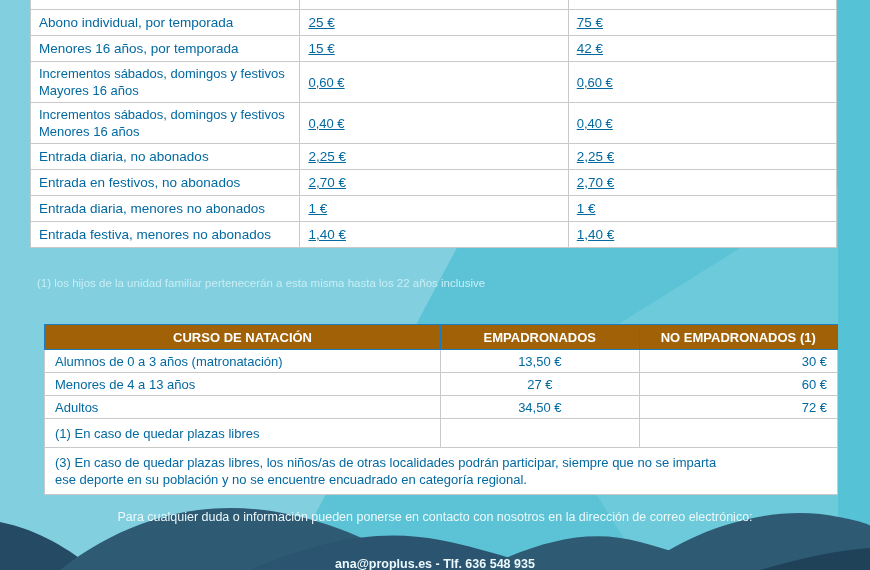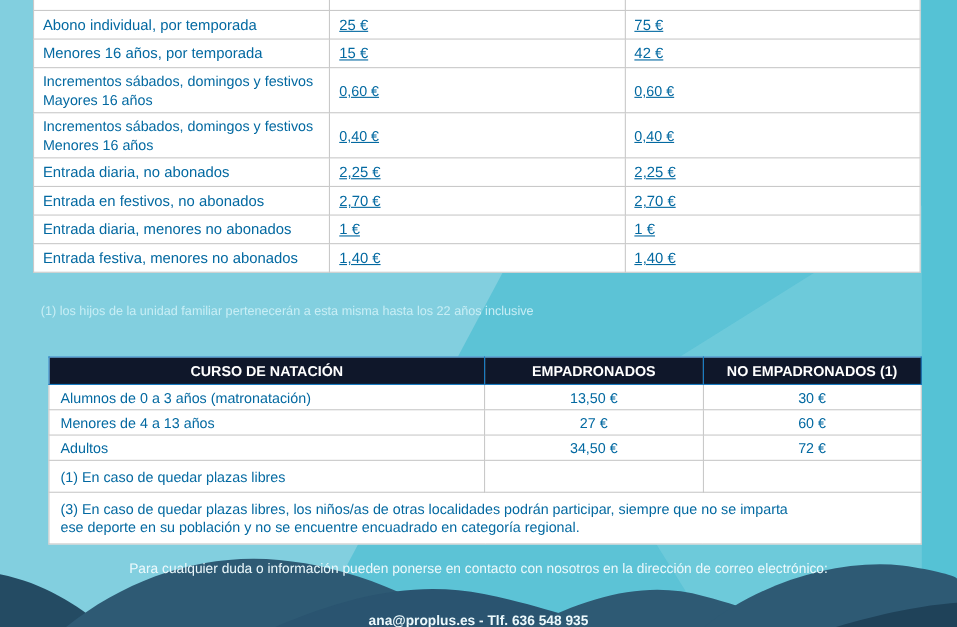--- a/index.html
+++ b/index.html
@@ -22,25 +22,25 @@
   #t1 { left:30px; top:-12px; width:807px; }
   #t1 td { height:25px; padding:0 8px; }
   #t1 td.c0 { width:253px; text-align:left; }
   #t1 td.c1, #t1 td.c2 { width:252px; text-align:left;text-decoration:underline; }
   #t1 tr.tall td { height:40px; line-height:17px; font-size:13px; }
   #t1 tr.cut td { height:20px; }
 
   .note1 { position:absolute; left:37px; top:277px; z-index:2; font-size:11.5px; color:#c8eef5;text-align:right; }
 
   #t2 { left:44px; top:324px; width:794px; }
-  #t2 th { background:#0f172a; color:#ffffff; font-weight:bold; font-size:13px; height:22px; border-color:#1a7cc1; }
+  #t2 th { background:#a16207; color:#ffffff; font-weight:bold; font-size:13px; height:22px; border-color:#1a7cc1; }
   #t2 td { height:22px; padding:0 10px; font-size:13px; }
   #t2 td.c0 { width:377px; text-align:left; }
   #t2 td.c1 { width:178px; text-align:center; }
-  #t2 td.c2 { width:178px; text-align:center; }
+  #t2 td.c2 { width:178px; text-align:right; }
   #t2 tr.blank-note td { height:28px; }
   #t2 tr.long-note td { height:42px; line-height:17px; padding-top:2px; padding-bottom:2px; }
 
   .contact { position:absolute; left:0; width:870px; top:510px; z-index:3; text-align:center; color:#ecf9fc; font-size:12.5px; line-height:15px; }
   .contact .line2 { font-weight:bold;margin-top:32px; }
 </style>
 </head>
 <body>
 
 <div class="bg">

